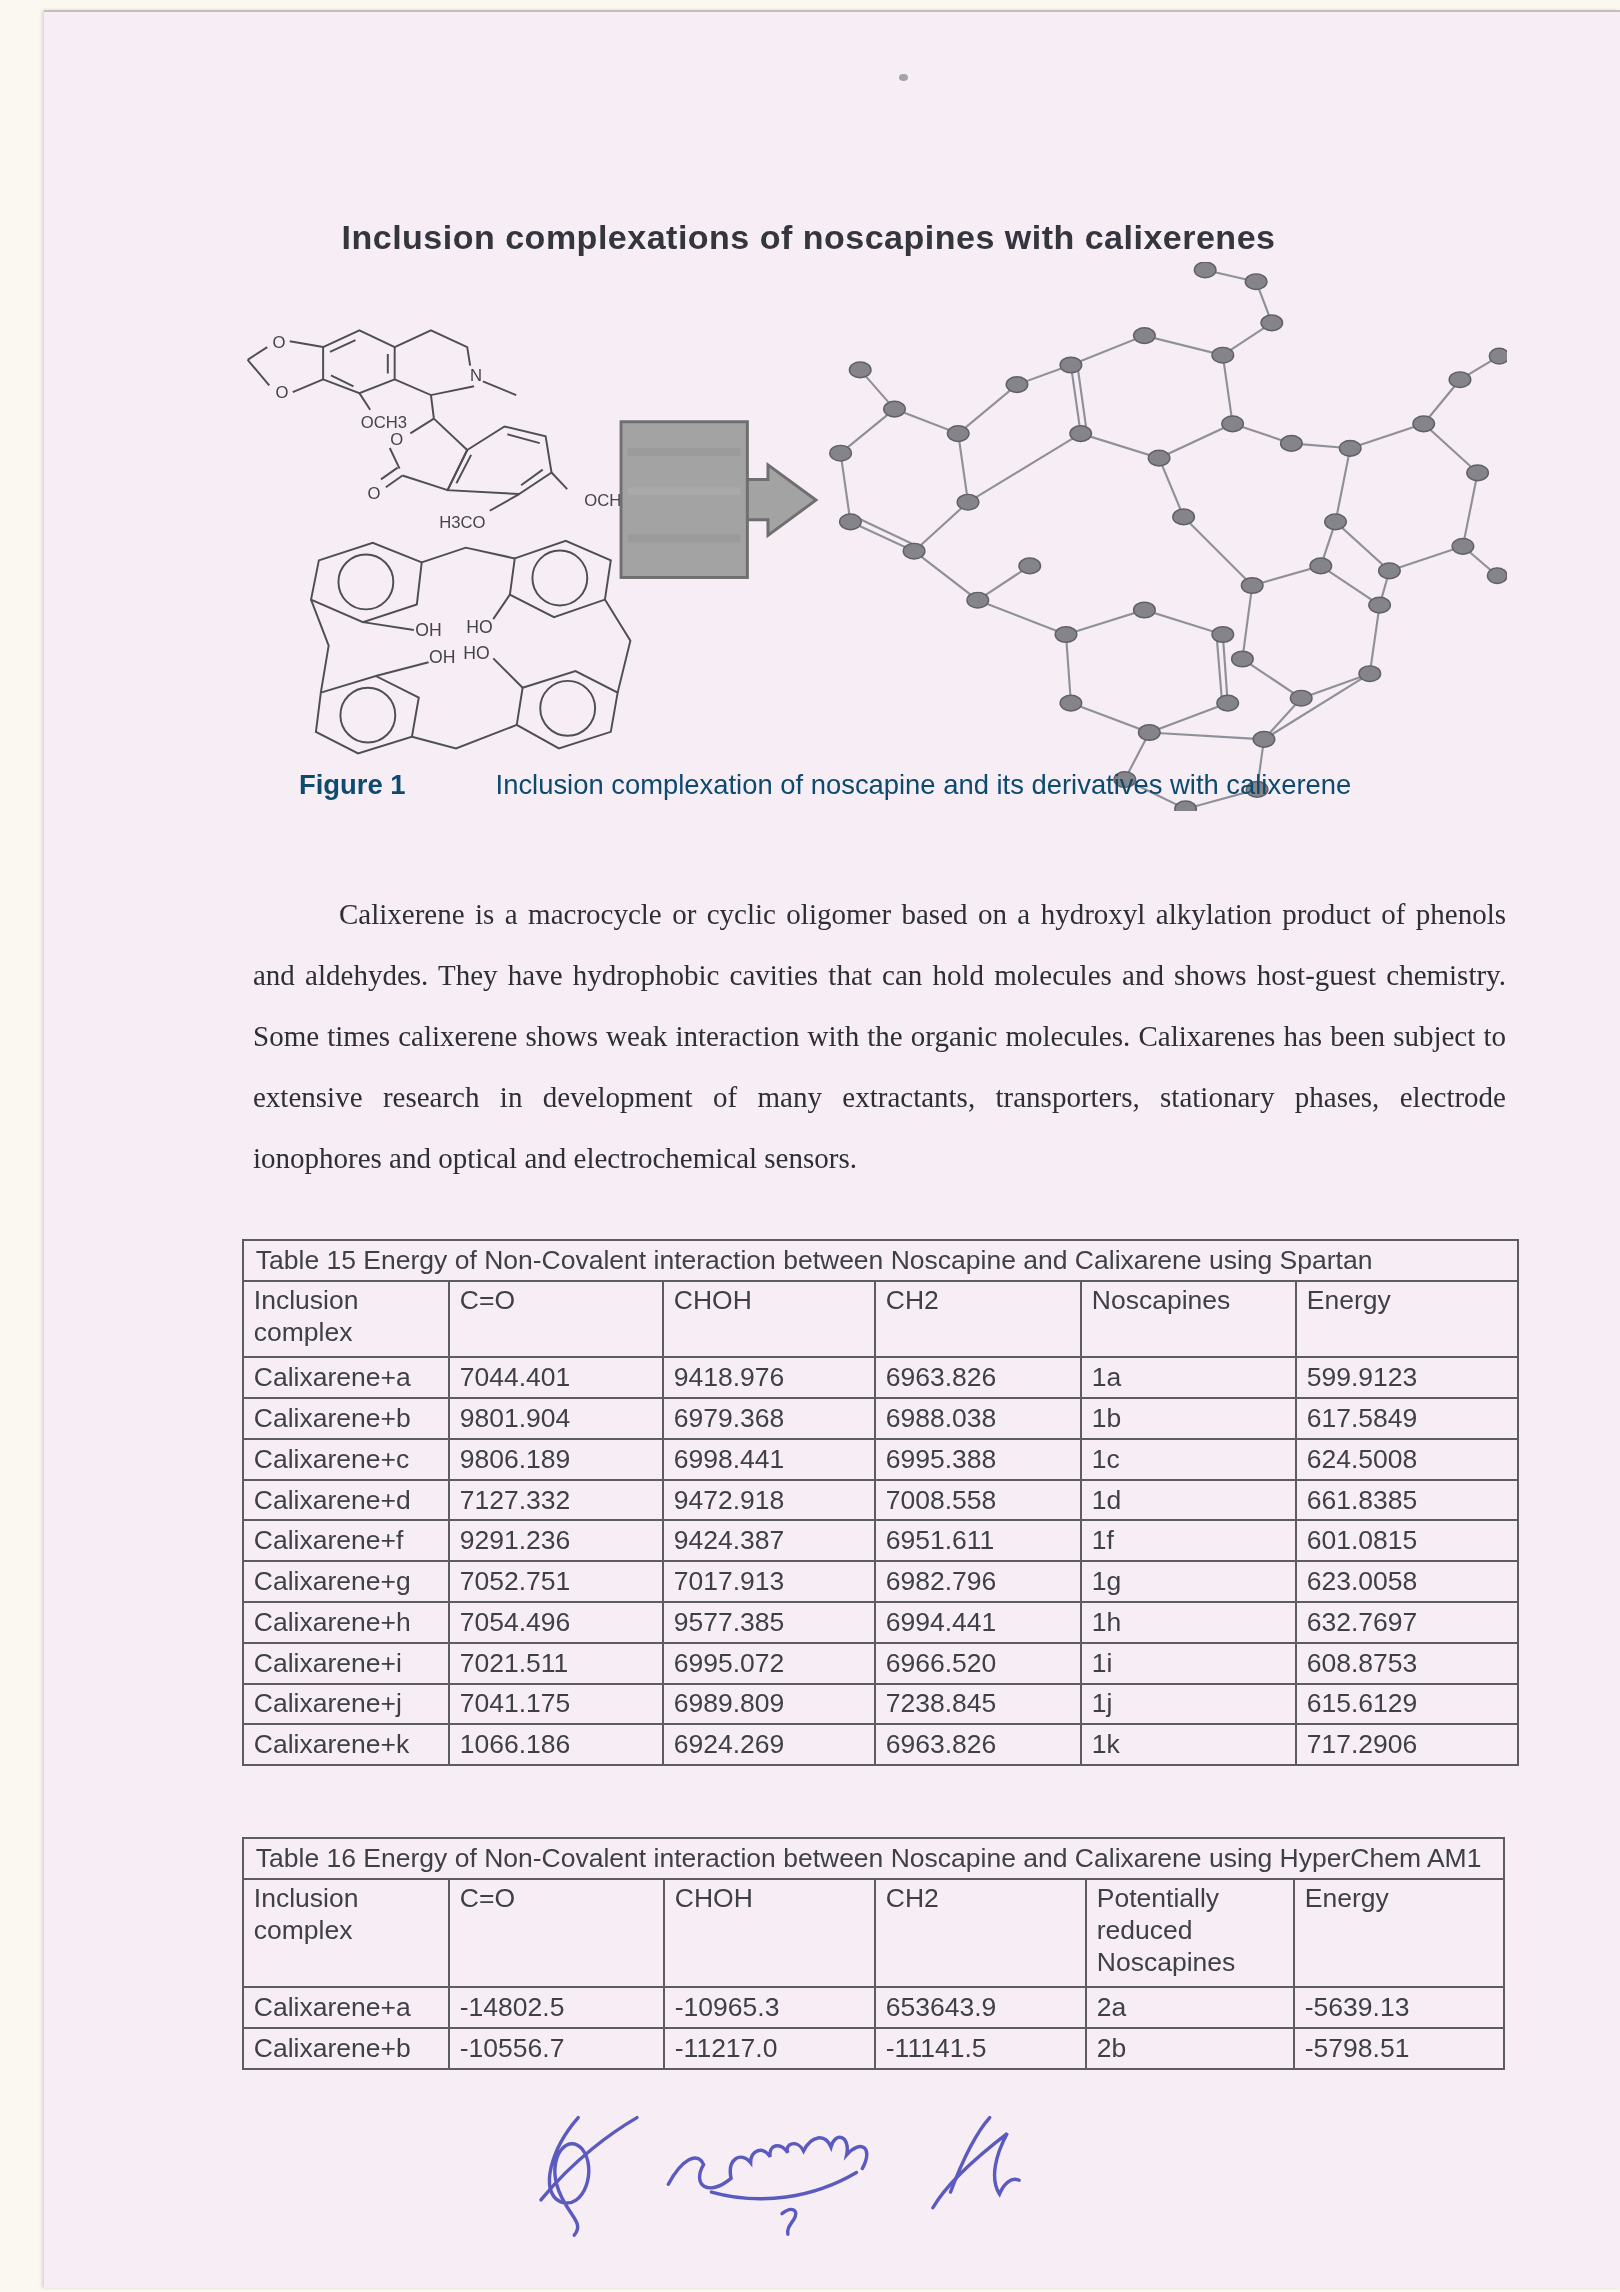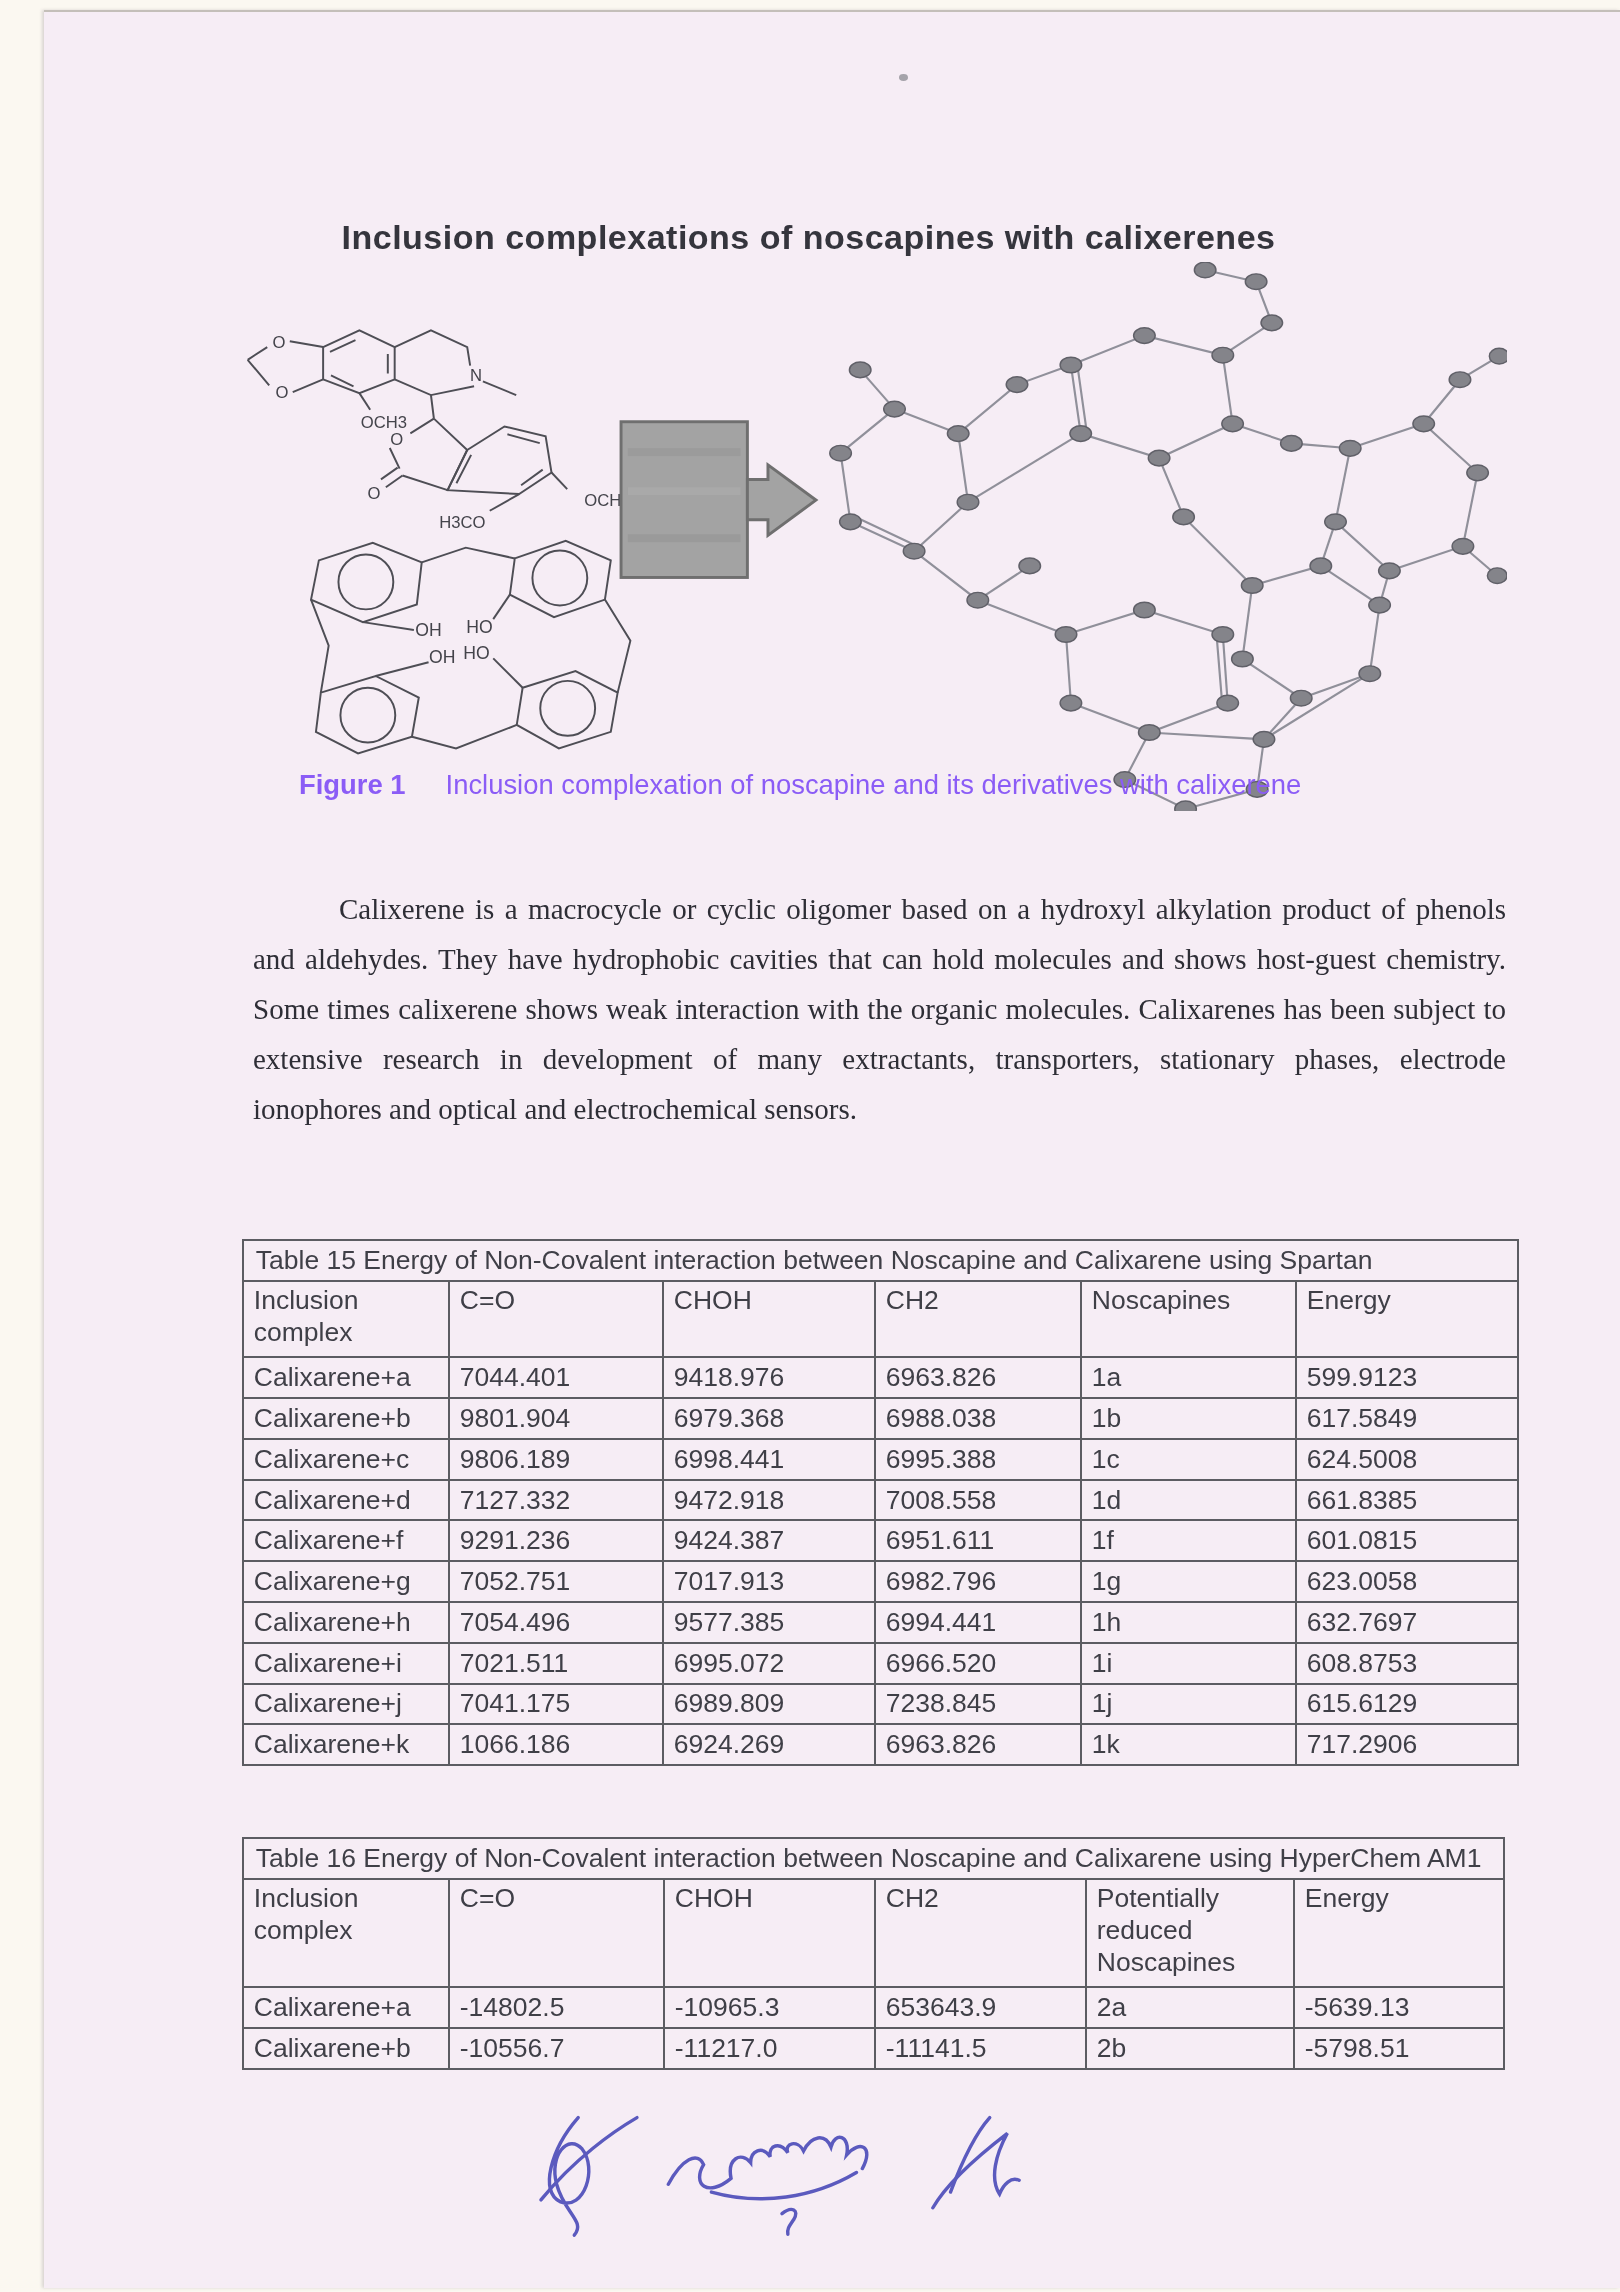--- a/index.html
+++ b/index.html
@@ -15,28 +15,28 @@
     border-top:2px solid #c4bfb9;
     box-shadow:-2px 0 2.9px rgba(120,110,120,.25);
   }
   .doc-title{
     position:absolute;left:0px;top:206px;width:1529px;
     text-align:center;font-size:34px;font-weight:bold;color:#35353d;
     letter-spacing:0.5px;
   }
   .speck{position:absolute;width:8.8px;height:6.9px;border-radius:50%;background:#8a8a90;opacity:.75;}
   .fig-caption{
-    position:absolute;left:255px;top:757px;display:flex;gap:40px;
-    font-size:27.4px;color:#8b5cf6;
+    position:absolute;left:255px;top:757px;display:flex;gap:90px;
+    font-size:27.4px;color:#0c4a6e;
   }
   .fig-caption .fig-label{font-weight:bold;}
   .body-text{
     position:absolute;left:209px;top:872px;width:1253px;
     font-family:"Liberation Serif",serif;font-size:29px;color:#2e2e36;
-    line-height:50px;text-align:justify;text-indent:86px;margin:0;
+    line-height:61px;text-align:justify;text-indent:86px;margin:0;
   }
   table.scan-table{
     position:absolute;border-collapse:collapse;table-layout:fixed;
     font-size:26.5px;color:#3f3f47;background:transparent;
     border:2.9px solid #54545a;
   }
   table.scan-table td{
     border:2px solid #5c5c62;padding:2.9px 9.8px 3.9px 9.8px;
     text-align:left;vertical-align:top;line-height:32px;
     overflow:hidden;white-space:normal;

